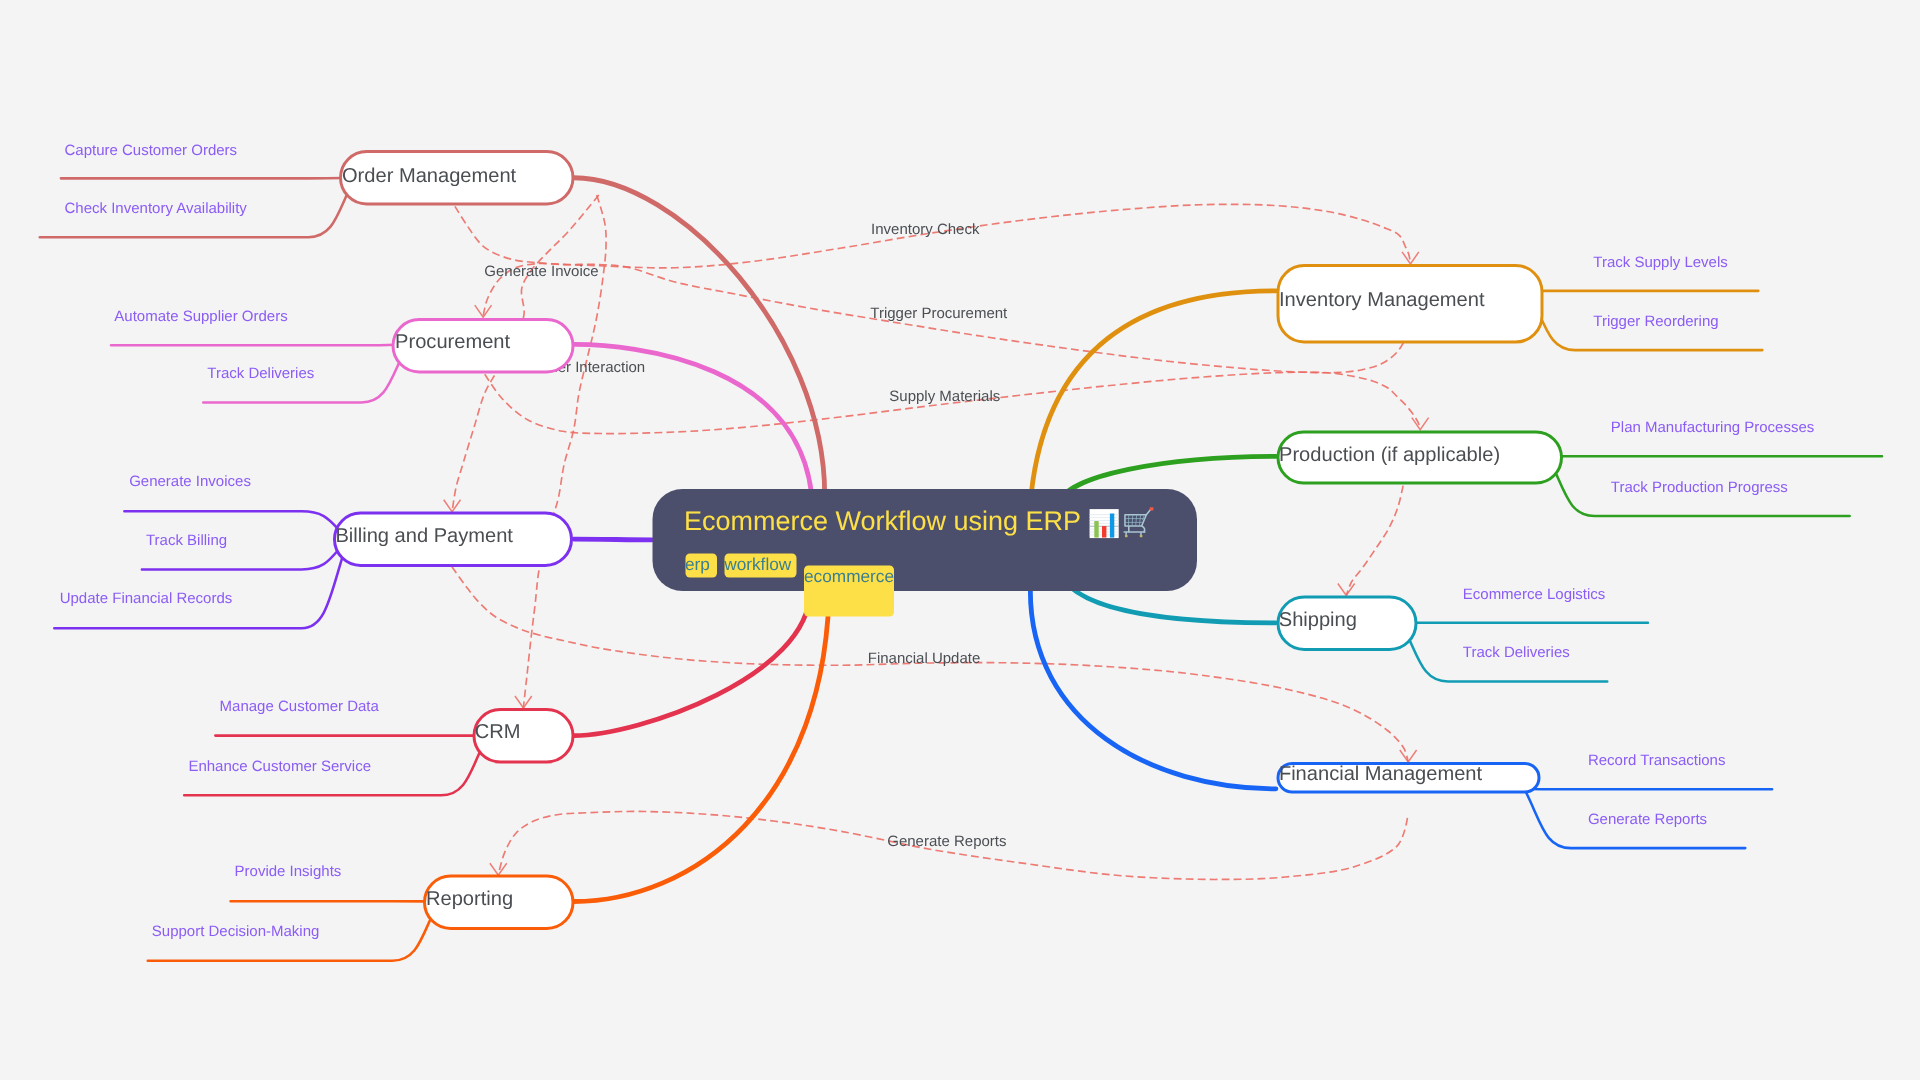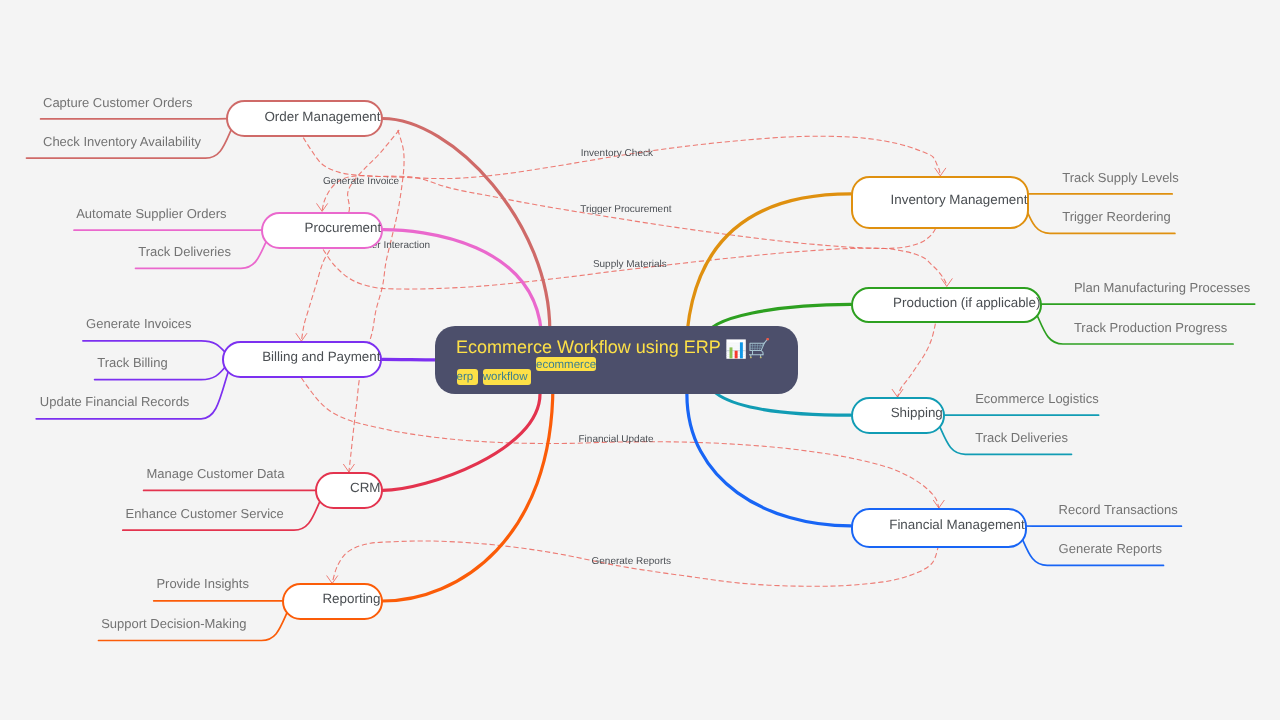--- a/index.html
+++ b/index.html
@@ -16,24 +16,24 @@
   #root-node{position:absolute;background:#4c4f6b;border-radius:20px;}
   #root-title{position:absolute;left:21.4px;top:12.2px;font-size:18px;line-height:1;
               color:#fde047;white-space:nowrap;filter:opacity(1);}
   #emoji-chart{position:absolute;left:291.5px;top:13.5px;width:20.2px;height:20.2px;}
   #emoji-cart{position:absolute;left:314.5px;top:12.6px;width:21.5px;height:21.5px;}
   .tag{position:absolute;background:#fde047;color:#3d7f8f;font-size:11.5px;
        border-radius:3px;line-height:16.2px;white-space:nowrap;text-align:left;
        box-sizing:border-box;filter:opacity(1);}
   .node{position:absolute;box-sizing:border-box;background:#ffffff;
         border-style:solid;border-width:2.3px;border-radius:18.5px;
-        display:flex;align-items:center;justify-content:flex-end;}
+        display:flex;align-items:center;justify-content:flex-start;}
   .node span{font-size:13.4px;line-height:1;color:#4a4e52;white-space:nowrap;
              position:relative;top:-2.6px;filter:opacity(1);}
-  .leaf{position:absolute;font-size:13px;line-height:1;color:#737373;white-space:nowrap;
+  .leaf{position:absolute;font-size:10px;line-height:1;color:#8b5cf6;white-space:nowrap;
         filter:opacity(1);}
 </style>
 </head>
 <body>
 
 <div id="stage">
 <svg id="links" viewBox="0 0 1280 720">
   <path class="flow" d="M303.3,137.6C303.3,137.6 308.6,146.4 311.7,150.8C315.0,155.5 318.2,161.1 322.8,164.7C327.4,168.3 333.6,170.7 339.4,172.4C345.2,174.1 350.2,174.4 357.5,175.1C368.7,176.2 385.3,176.6 400.0,177.2C416.0,177.8 433.3,178.9 450.0,178.5C466.7,178.1 482.6,176.5 500.0,174.5C519.1,172.3 540.0,168.7 560.0,165.5C580.0,162.3 600.0,158.6 620.0,155.5C640.0,152.4 660.0,149.5 680.0,147.0C700.0,144.5 720.0,142.3 740.0,140.5C760.0,138.8 780.9,137.0 800.0,136.5C817.4,136.0 834.8,136.1 850.0,137.0C862.7,137.8 874.6,139.2 885.0,141.0C893.5,142.5 901.3,144.5 908.0,146.5C913.3,148.1 917.7,149.7 922.0,151.5C925.9,153.1 930.2,154.3 932.7,156.7C934.9,158.8 935.8,162.0 936.9,164.4C937.8,166.3 938.6,167.8 939.2,169.7C939.8,171.6 940.3,175.8 940.3,175.8"></path>
   <path class="arrowhead" d="M934.7,167.9 L940.3,175.9 L945.9,167.9"></path>
   <path class="flow" d="M940.3,213.2C940.3,213.2 938.9,220.6 937.5,224.0C936.1,227.5 934.5,231.1 932.0,234.0C929.4,237.1 925.8,239.9 922.0,242.0C917.9,244.2 913.0,245.4 908.0,246.5C902.4,247.7 896.2,248.1 890.0,248.4C883.5,248.7 877.3,248.4 870.0,248.2C861.0,247.9 851.7,247.4 840.0,246.5C823.4,245.3 800.0,243.2 780.0,241.0C760.0,238.8 740.0,236.2 720.0,233.5C700.0,230.8 680.0,228.0 660.0,225.0C640.0,222.0 620.0,218.7 600.0,215.5C580.0,212.2 559.1,208.9 540.0,205.5C522.6,202.4 505.7,199.1 490.0,196.0C475.9,193.3 462.6,191.2 450.0,188.0C438.4,185.1 427.2,179.8 417.2,177.9C409.2,176.4 401.9,176.4 395.0,176.2C389.0,176.0 384.2,176.5 378.3,176.5C371.7,176.4 363.7,175.3 357.5,175.8C352.5,176.2 348.0,176.8 344.0,178.4C340.2,179.9 336.8,182.3 334.0,185.0C331.3,187.6 329.2,191.0 327.5,194.0C326.0,196.7 324.9,199.2 324.0,202.0C323.1,204.9 322.1,211.0 322.1,211.0"></path>
@@ -125,21 +125,21 @@
           <line x1="11.7" y1="5.4" x2="10.8" y2="12.8"></line>
       <line x1="14.2" y1="5.4" x2="12.9" y2="9.0"></line>
     </g>
     <rect x="17.9" y="0.1" width="2.5" height="2.3" rx="0.45" fill="#ef5a49"></rect>
     <rect x="1.0" y="19.1" width="1.8" height="1.5" rx="0.4" fill="#c2b569"></rect>
     <rect x="11.1" y="19.1" width="1.8" height="1.5" rx="0.4" fill="#c2b569"></rect>
   </svg>
   <div id="root-tags">
     <div class="tag" style="left:22.0px;top:43.0px;width:21.2px;height:16.2px">erp</div>
     <div class="tag" style="left:48.2px;top:43.0px;width:48.2px;height:16.2px">workflow</div>
-    <div class="tag" style="left:101.4px;top:31px;width:60.0px;height:14px">ecommerce</div>
+    <div class="tag" style="left:101.4px;top:51px;width:60.0px;height:34px">ecommerce</div>
   </div>
 </div>
 <div id="branch-nodes">
   <div class="node" style="left:226.0px;top:100.3px;width:156.5px;height:37.0px;border-color:#cf6a68">
         <span>Order Management</span>
       </div>
   <div class="node" style="left:261.4px;top:211.7px;width:121.8px;height:37.0px;border-color:#ea68cd">
         <span>Procurement</span>
       </div>
   <div class="node" style="left:221.6px;top:340.8px;width:160.9px;height:37.0px;border-color:#7c30f0">
@@ -153,21 +153,21 @@
       </div>
   <div class="node" style="left:850.7px;top:176.2px;width:178.8px;height:53px;border-color:#df900f">
         <span>Inventory Management</span>
       </div>
   <div class="node" style="left:850.7px;top:286.9px;width:191.8px;height:36.6px;border-color:#2da020">
         <span>Production (if applicable)</span>
       </div>
   <div class="node" style="left:850.5px;top:397.3px;width:94.3px;height:36.6px;border-color:#119cb4">
         <span>Shipping</span>
       </div>
-  <div class="node" style="left:850.6px;top:507.5px;width:176.1px;height:40px;border-color:#1865f5">
+  <div class="node" style="left:850.6px;top:507.5px;width:176.1px;height:21px;border-color:#1865f5">
         <span>Financial Management</span>
       </div>
 </div>
 <div id="leaf-labels">
   <div class="leaf" style="left:43.0px;top:95.5px">Capture Customer Orders</div>
   <div class="leaf" style="left:43px;top:134.7px">Check Inventory Availability</div>
   <div class="leaf" style="left:76.2px;top:206.8px">Automate Supplier Orders</div>
   <div class="leaf" style="left:138.2px;top:244.9px">Track Deliveries</div>
   <div class="leaf" style="left:86.1px;top:317.4px">Generate Invoices</div>
   <div class="leaf" style="left:97.3px;top:356.2px">Track Billing</div>

